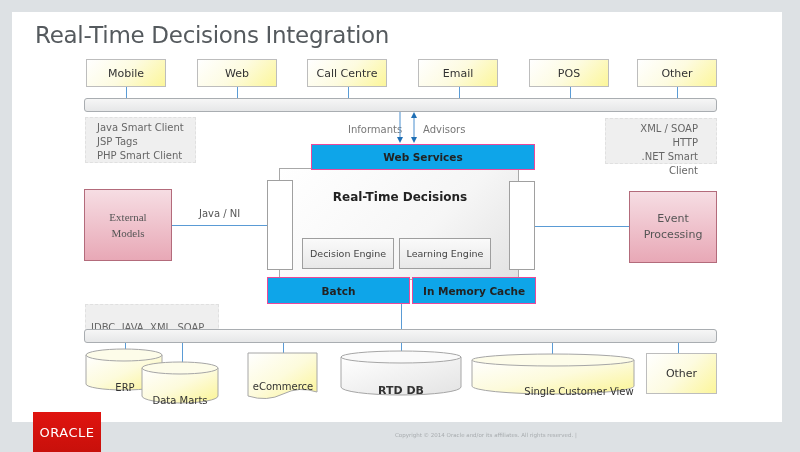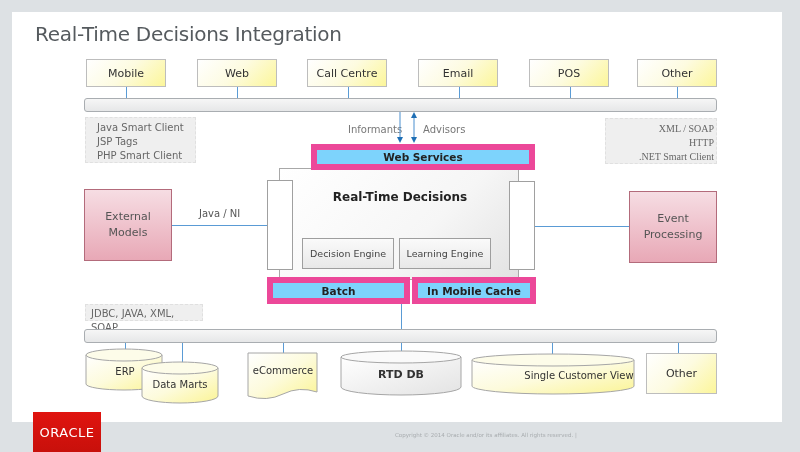--- a/index.html
+++ b/index.html
@@ -1,30 +1,30 @@
 <!DOCTYPE html>
 <html><head>
 <meta charset="utf-8">
 <style>
   html,body{margin:0;padding:0;}
   body{width:800px;height:452px;background:#dde1e4;position:relative;overflow:hidden;font-family:"DejaVu Sans","Liberation Sans",sans-serif;}
   .slide{position:absolute;left:12px;top:12px;width:770px;height:410px;background:#ffffff;}
   .abs{position:absolute;box-sizing:border-box;}
-  .title{left:35px;top:22px;font-size:20px;color:#555a5e;white-space:nowrap;letter-spacing:-0.3px;}
+  .title{left:35px;top:22px;font-size:23px;color:#555a5e;white-space:nowrap;letter-spacing:-0.3px;}
   .chan{height:28px;width:80px;top:59px;border:1px solid #bdbdbd;background:linear-gradient(135deg,#ffffff 0%,#fdfbe0 50%,#fcf69a 100%);font-size:11px;color:#333;display:flex;align-items:center;justify-content:center;}
   .bus{height:14px;border:1px solid #a9adb1;border-radius:3px;background:linear-gradient(#f6f6f6,#e6e7e8);}
   .vline{width:1px;background:#5a9bd5;}
   .hline{height:1px;background:#5a9bd5;}
   .note{background:#efefef;border:1px dashed #e0e0e0;font-size:10px;color:#666;line-height:14px;}
-  .box{border:6px solid #ec4899;background:#7dd3fc;font-size:10.5px;color:#222;display:flex;align-items:center;justify-content:center;font-weight:bold;}
+  .box{border:1px solid #ec4899;background:#0ea5e9;font-size:10.5px;color:#222;display:flex;align-items:center;justify-content:center;font-weight:bold;}
   .core{background:linear-gradient(135deg,#ffffff 0%,#f6f6f6 60%,#e2e2e2 100%);border:1px solid #a8a8a8;}
   .engine{border:1px solid #9e9e9e;background:linear-gradient(#fafafa,#e8e8e8);font-size:9.5px;color:#444;display:flex;align-items:center;justify-content:center;}
   .pink{border:1px solid #b36b7b;background:linear-gradient(#f6dde3,#e8a8b6);font-size:11px;color:#555;display:flex;align-items:center;justify-content:center;text-align:center;line-height:16px;}
   .lbl{font-size:10px;color:#777;white-space:nowrap;}
-  .cyl{display:flex;align-items:center;justify-content:center;font-size:10px;color:#333;}
+  .cyl{display:flex;align-items:center;justify-content:center;font-size:10px;color:#333;margin-top:16px;}
   .footer-copy{left:395px;top:432px;font-size:5.5px;color:#a8acaf;white-space:nowrap;}
   .oracle{left:33px;top:412px;width:68px;height:40px;background:linear-gradient(#e0140f,#c8100b);color:#fff;font-size:13px;font-weight:normal;letter-spacing:0.5px;display:flex;align-items:center;justify-content:center;}
 </style>
 </head>
 <body>
 
 <div class="slide"></div>
 
 <div class="abs title">Real-Time Decisions Integration</div>
 
@@ -43,21 +43,21 @@
 <div class="abs vline" style="left:677px;top:87px;height:12px;"></div>
 
 <div class="abs bus" style="left:84px;top:98px;width:633px;"></div>
 
 <div class="abs note" style="left:85px;top:117px;width:111px;height:46px;padding:3px 11px;">
   <div>Java Smart Client</div>
   <div>JSP Tags</div>
   <div>PHP Smart Client</div>
 </div>
 
-<div class="abs note" style="left:605px;top:118px;width:112px;height:46px;padding:3px 2px;text-align:right;font-family:Liberation Serif, serif;">
+<div class="abs note" style="left:605px;top:118px;width:112px;height:46px;padding:3px 18px;text-align:right;">
   <div>XML / SOAP</div>
   <div>HTTP</div>
   <div>.NET Smart Client</div>
 </div>
 
 <div class="abs lbl" style="left:348px;top:124px;">Informants</div>
 <div class="abs lbl" style="left:423px;top:124px;">Advisors</div>
 <svg class="abs" style="left:396px;top:112px;" width="24" height="32">
   <line x1="4" y1="0" x2="4" y2="27" stroke="#4a8fcf" stroke-width="1"></line>
   <polygon points="1,25 7,25 4,31" fill="#1f6fb5"></polygon>
@@ -70,34 +70,34 @@
 <div class="abs" style="left:279px;top:170px;width:242px;text-align:center;font-size:12px;font-weight:bold;color:#222;top:190px;">Real-Time Decisions</div>
 <div class="abs box" style="left:311px;top:144px;width:224px;height:26px;">Web Services</div>
 
 <div class="abs" style="left:267px;top:180px;width:26px;height:90px;border:1px solid #a0a0a0;background:#fff;"></div>
 <div class="abs" style="left:509px;top:181px;width:26px;height:89px;border:1px solid #a0a0a0;background:#fff;"></div>
 
 <div class="abs engine" style="left:302px;top:238px;width:92px;height:31px;">Decision Engine</div>
 <div class="abs engine" style="left:399px;top:238px;width:92px;height:31px;">Learning Engine</div>
 
 <div class="abs box" style="left:267px;top:277px;width:143px;height:27px;">Batch</div>
-<div class="abs box" style="left:412px;top:277px;width:124px;height:27px;">In Mobile Cache</div>
+<div class="abs box" style="left:412px;top:277px;width:124px;height:27px;">In Memory Cache</div>
 
 <div class="abs pink" style="left:84px;top:189px;width:88px;height:72px;">
-  <span style="width:60px;">External Models</span>
+  <span style="width:60px;font-family:Liberation Serif, serif;">External Models</span>
 </div>
 <div class="abs hline" style="left:172px;top:225px;width:95px;"></div>
 <div class="abs lbl" style="left:199px;top:208px;color:#555;">Java / NI</div>
 
 <div class="abs pink" style="left:629px;top:191px;width:88px;height:72px;">
   <span style="width:70px;">Event Processing</span>
 </div>
 <div class="abs hline" style="left:535px;top:226px;width:94px;"></div>
 
-<div class="abs note" style="left:85px;top:304px;width:118px;height:17px;padding:2px 5px;">JDBC, JAVA, XML, SOAP</div>
+<div class="abs note" style="left:85px;top:304px;width:134px;height:17px;padding:16px 5px;">JDBC, JAVA, XML, SOAP</div>
 
 <div class="abs vline" style="left:401px;top:304px;height:26px;"></div>
 
 <div class="abs bus" style="left:84px;top:329px;width:633px;"></div>
 
 <div class="abs vline" style="left:125px;top:343px;height:8px;"></div>
 <div class="abs vline" style="left:182px;top:343px;height:20px;"></div>
 <div class="abs vline" style="left:283px;top:343px;height:10px;"></div>
 <div class="abs vline" style="left:401px;top:343px;height:8px;"></div>
 <div class="abs vline" style="left:552px;top:343px;height:11px;"></div>

